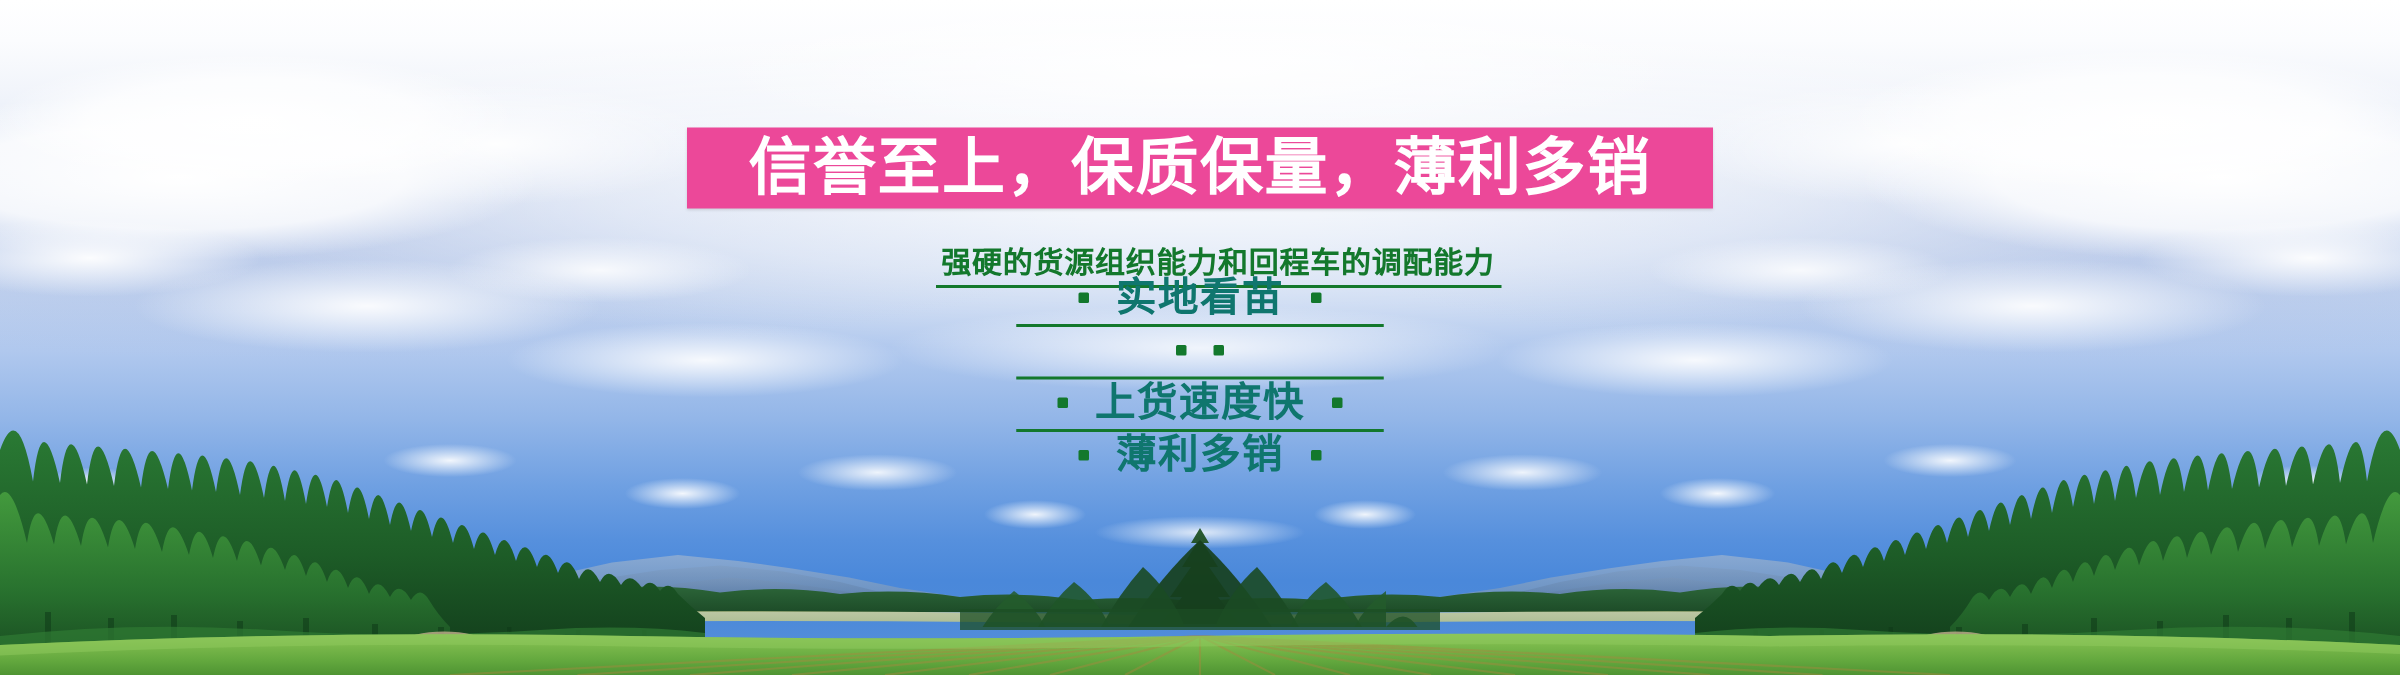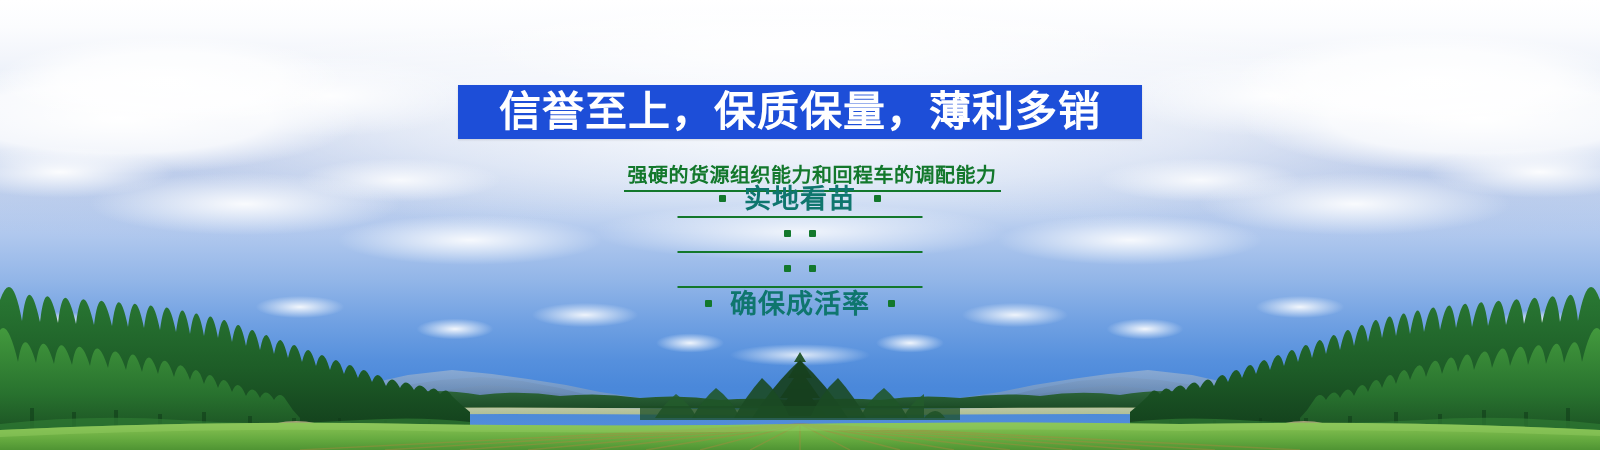--- a/index.html
+++ b/index.html
@@ -123,21 +123,21 @@
     height: 450px;
     text-align: center;
   }
 
   .title-bar {
     position: absolute;
     left: 458px;
     top: 85px;
     width: 684px;
     height: 54px;
-    background: #1d4ed8;
+    background: #ec4899;
     display: flex;
     align-items: center;
     justify-content: center;
     box-shadow: 0 1px 2px rgba(0,0,0,0.13);
   }
   .title-bar .title-text {
     color: #ffffff;
     font-size: 42px;
     font-weight: bold;
     letter-spacing: 1px;
@@ -412,24 +412,25 @@
       </div>
 
       <div class="feature-row">
         <span class="bullet-dot"></span>
         <span class="bullet-dot"></span>
       </div>
 
 
       <div class="feature-row">
         <span class="bullet-dot"></span>
+        <span class="feature-label">上货速度快</span>
         <span class="bullet-dot"></span>
       </div>
 
       <div class="feature-row">
         <span class="bullet-dot"></span>
-        <span class="feature-label">确保成活率</span>
+        <span class="feature-label">薄利多销</span>
         <span class="bullet-dot"></span>
       </div>
 
     </div>
   </div>
 </div>
 
 </body></html>

